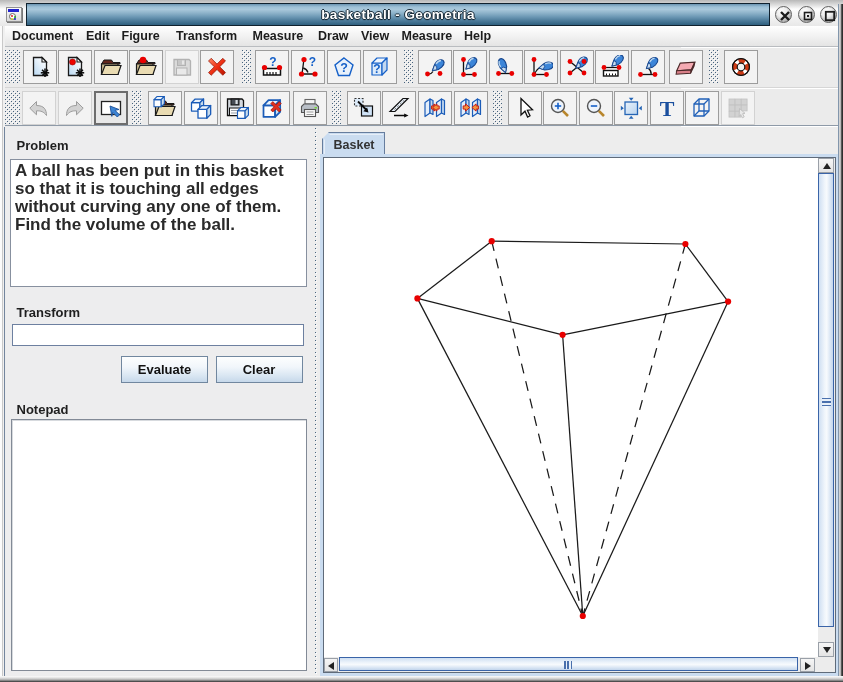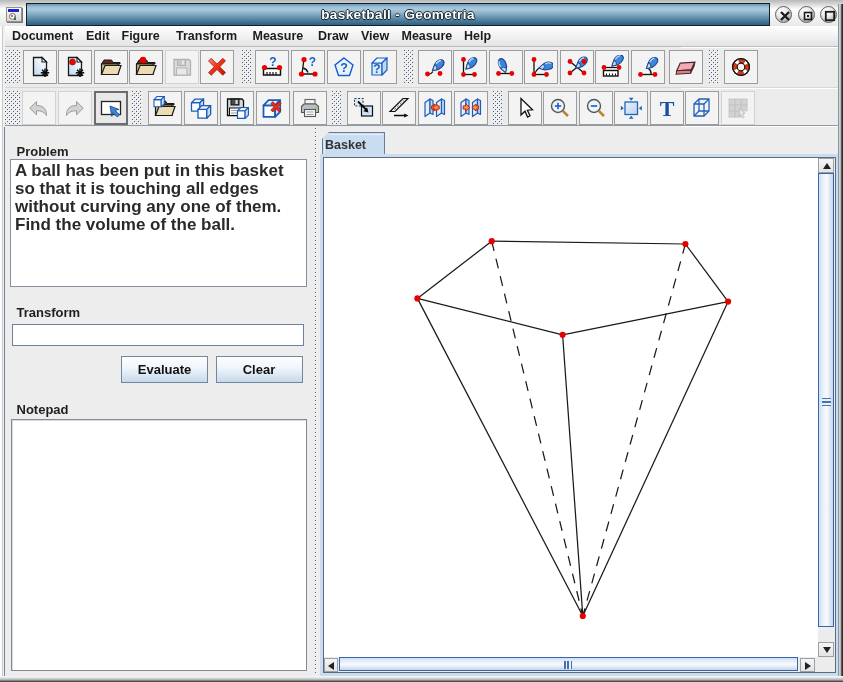--- a/index.html
+++ b/index.html
@@ -49,21 +49,21 @@
   background:linear-gradient(180deg,#fdfefe 0%,#f1f6fb 40%,#d9e6f2 75%,#c6d8ea 100%); }
 #notepad { position:absolute; left:4.7px; top:292px; width:296px; height:252px; background:#fff; border:1px solid #828a96; box-shadow:inset 1px 1px 0 #d7dade; }
 
 
 #splitter { left:312px; top:127px; width:8px; height:549px; background:#ededed; }
 
 
 #tabzone { left:320px; top:127px; width:518px; height:549px; background:#ededed; }
 #tab { position:absolute; left:2px; top:5px; width:63px; height:22px; background:#cadcf0;
   border:1px solid #667d9e; border-bottom:none; clip-path:polygon(0 7px, 7px 0, 100% 0, 100% 100%, 0 100%); }
-#tab i { position:absolute; left:1px; top:1px; right:1px; bottom:0; border-left:1px solid #e6eef8; border-top:1px solid #e6eef8; font-style:normal; clip-path:polygon(0 6px, 6px 0, 100% 0, 100% 100%, 0 100%); font-size:12.5px; font-weight:bold; color:#333; text-align:left; padding-top:3px; }
+#tab i { position:absolute; left:1px; top:1px; right:1px; bottom:0; border-left:1px solid #e6eef8; border-top:1px solid #e6eef8; font-style:normal; clip-path:polygon(0 6px, 6px 0, 100% 0, 100% 100%, 0 100%); font-size:12.5px; font-weight:bold; color:#333; text-align:center; padding-top:3px; }
 #tabcontent { position:absolute; left:0; top:27px; width:518px; height:522px; background:#cadcf0; }
 #spane { position:absolute; left:3px; top:2.5px; width:513px; height:516px; border:1px solid #5f6b7a; background:#ececec; }
 #canvas { position:absolute; left:0; top:0; width:494px; height:499px; background:#fff; overflow:hidden; }
 
 
 #vsb { position:absolute; left:494px; top:0; width:17px; height:514px; background:#ececec; }
 .sbtn { position:absolute; background:linear-gradient(180deg,#f6f6f6,#e4e4e4); border:1px solid #9aa0a8; }
 .arrow { position:absolute; width:0; height:0; }
 #vthumb { position:absolute; left:0px; top:15.5px; width:16px; height:454px; border:1px solid #3a64a8;
   background:linear-gradient(90deg,#cfdff2 0%,#eff5fb 40%,#f7fafd 55%,#c2d5ec 100%); }
@@ -594,21 +594,21 @@
             <rect x="15.4" y="9.2" width="5.7" height="5.7"></rect>
             <rect x="3" y="15.4" width="5.7" height="5.7"></rect>
             <rect x="9.2" y="15.4" width="5.7" height="5.7"></rect>
           </g>
           <path d="M13.5 12.5 l5.5 4.8 -2.4 0.4 1.6 3.2 -1.9 0.9 -1.6 -3.2 -1.6 1.9 z" fill="#e8e8e8" stroke="#bdbdbd" stroke-width="0.9"></path>
         </svg>
       </div>
   </div>
 
   <div class="abs" id="lpanel">
-    <div class="plabel" style="top:17px;text-align:right;">Problem</div>
+    <div class="plabel" style="top:11px;text-align:right;">Problem</div>
     <div id="prob">A ball has been put in this basket so that it is touching all edges without curving any one of them. Find the volume of the ball.</div>
     <div class="plabel" style="top:178px;">Transform</div>
     <div id="calc"></div>
     <div class="btn" style="left:209.5px;">Clear</div>
     <div class="btn" style="left:115px;">Evaluate</div>
     <div class="plabel" style="top:275px;">Notepad</div>
     <div id="notepad"></div>
   </div>
 
   <div class="abs" id="splitter"><svg width="8" height="549">

